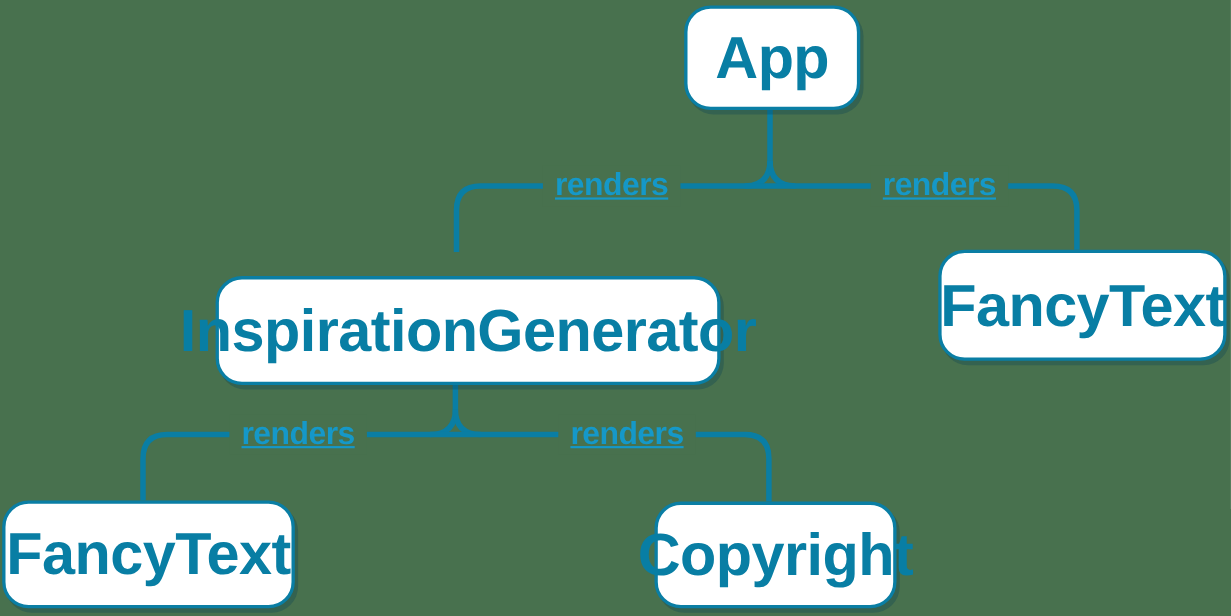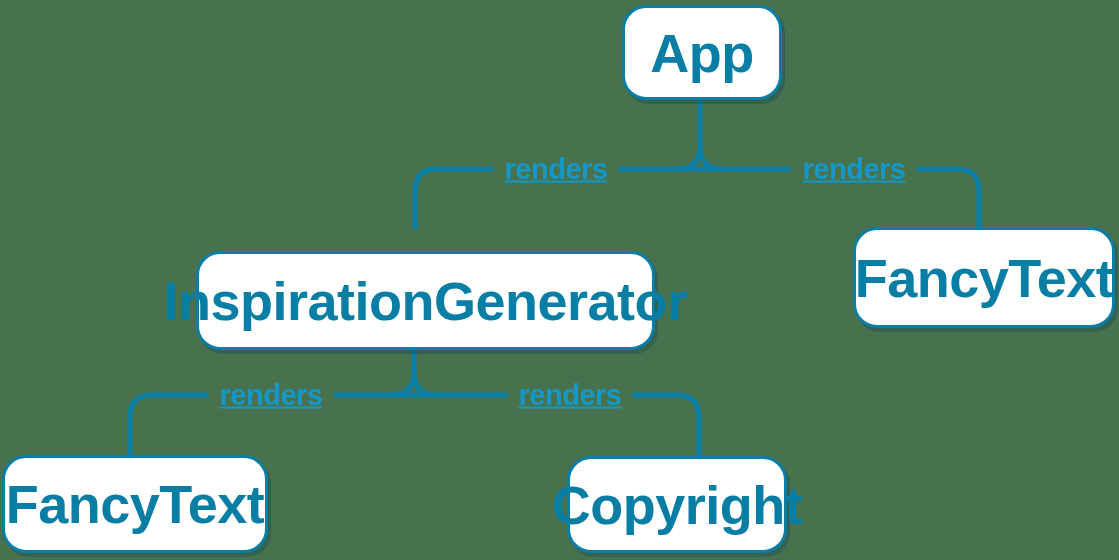--- a/index.html
+++ b/index.html
@@ -45,21 +45,21 @@
     font-size: 54px;
     font-weight: bold;
     letter-spacing: -0.5px;
     box-shadow: 3px 4px 0 rgba(8, 62, 86, 0.30);
     white-space: nowrap;
   }
   #node-app                  { left: 622px; top: 5px;   width: 160px; height: 95px; }
   #node-inspiration          { left: 196px; top: 229px; width: 459px; height: 99px; margin-top: 22px; }
   #node-fancytext-right      { left: 853px; top: 227px; width: 262px; height: 101px; }
   #node-fancytext-left       { left: 2px;   top: 455px; width: 266px; height: 98px; }
-  #node-copyright            { left: 567px; top: 456px; width: 220px; height: 97px; }
+  #node-copyright            { left: 595px; top: 456px; width: 220px; height: 97px; }
 
   .edge-label {
     position: absolute;
     transform: translate(-50%, -50%);
     background: var(--background);
     color: var(--edge-label);
     font-size: 29px;
     font-weight: bold;
     letter-spacing: -0.5px;
     padding: 2px 11px;

